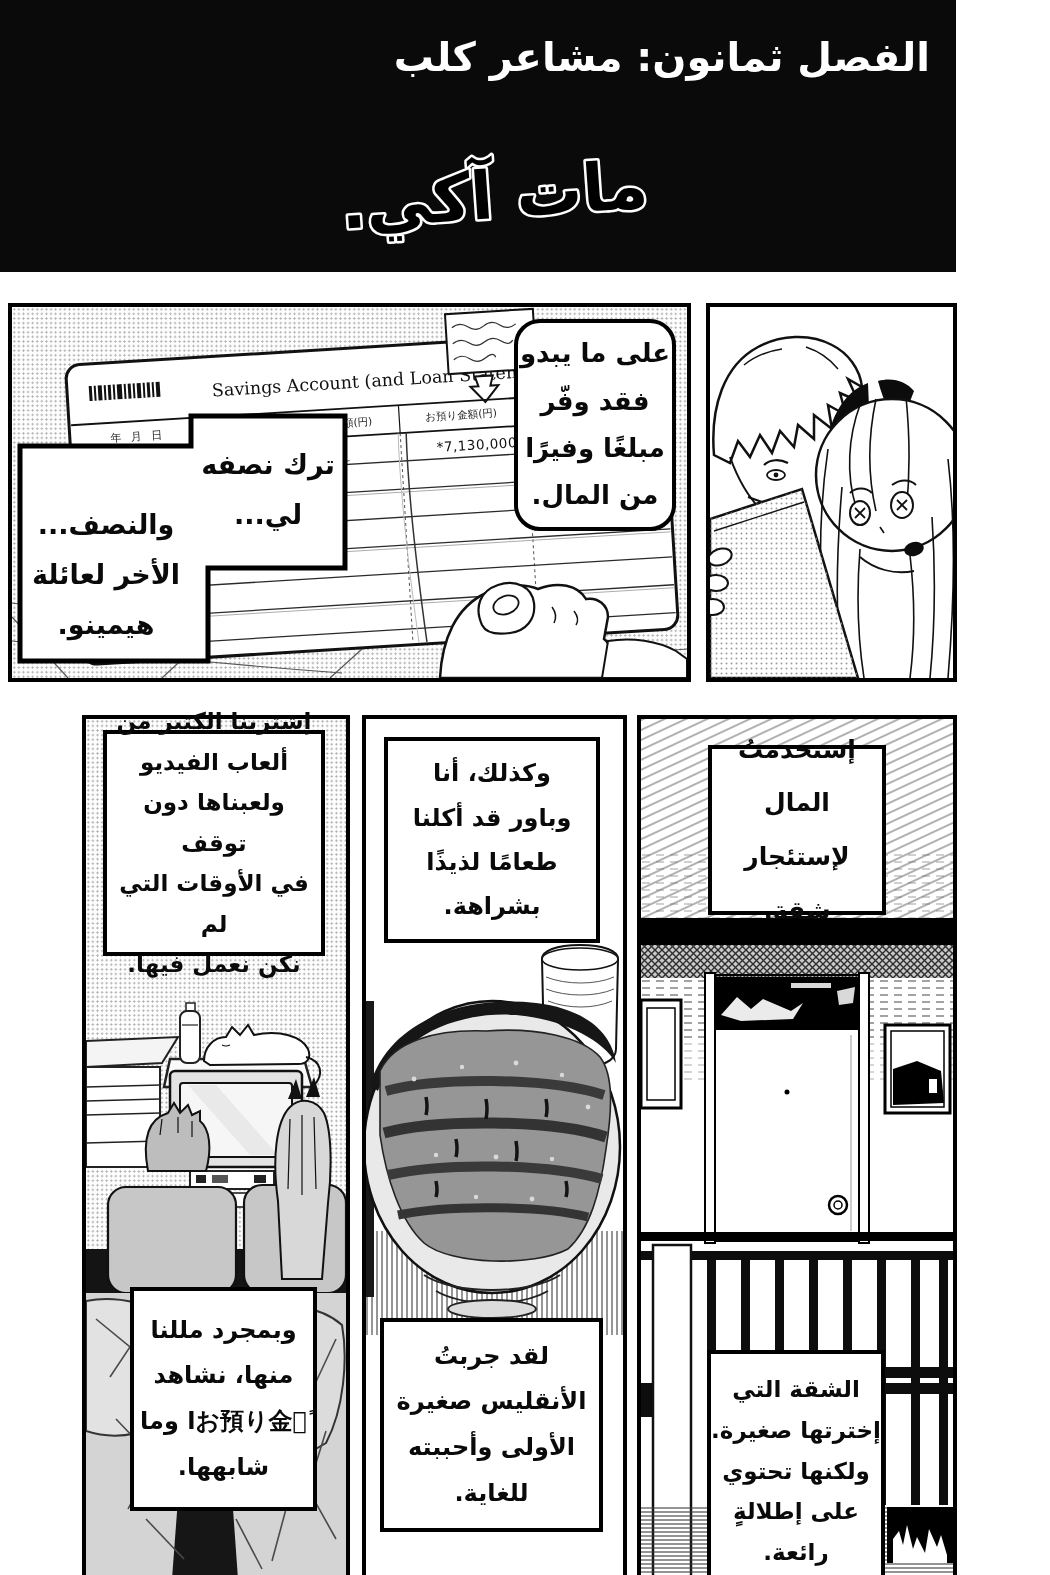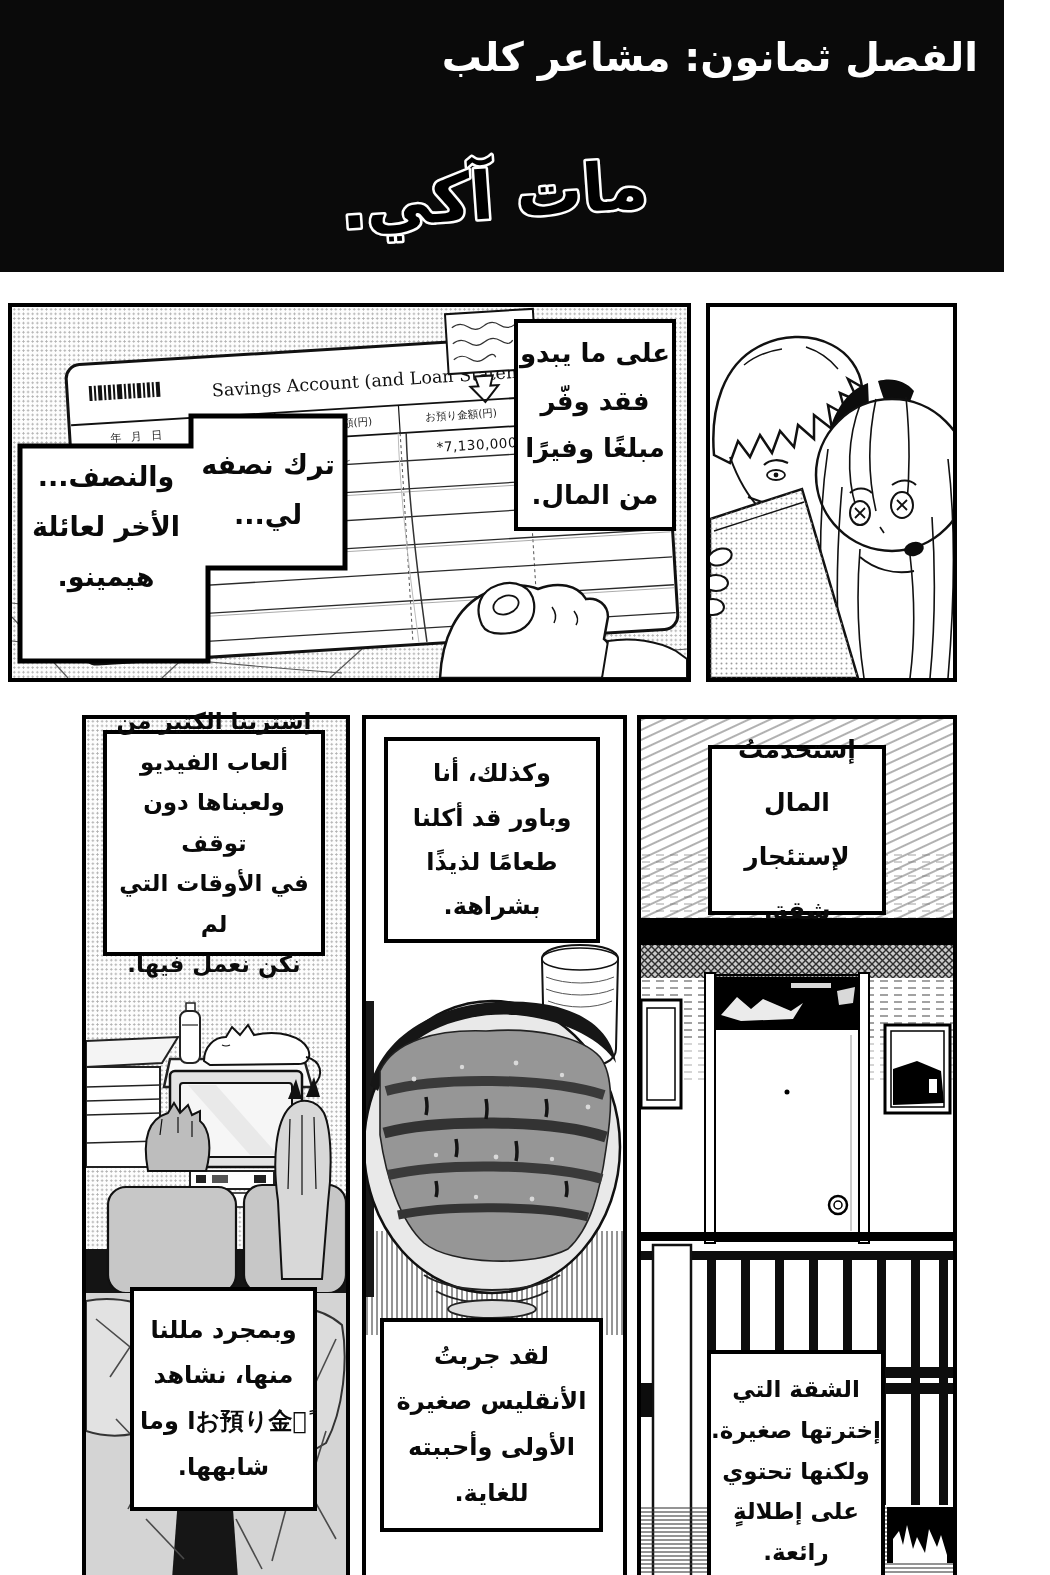--- a/index.html
+++ b/index.html
@@ -1,42 +1,42 @@
 <!DOCTYPE html>
 <html><head>
 <meta charset="utf-8">
 <style>
   html,body{margin:0;padding:0;background:#fff;}
   .page{position:relative;width:1050px;height:1575px;background:#fff;overflow:hidden;
         font-family:"DejaVu Sans",sans-serif;color:#0a0a0a;}
-  .header-black{position:absolute;left:0;top:0;width:956px;height:272px;background:#0a0a0a;padding-left:48px;}
+  .header-black{position:absolute;left:0;top:0;width:956px;height:272px;background:#0a0a0a;}
   .chapter-title{position:absolute;right:26px;top:34px;color:#fff;font-weight:bold;
         font-size:40px;direction:rtl;white-space:nowrap;}
   .main-title-svg{position:absolute;left:0;top:118px;width:956px;height:150px;}
   .panel{position:absolute;background:#fff;border:4px solid #000;box-sizing:border-box;z-index:1;}
   .tone-dots{background-color:#fdfdfd;
         background-image:radial-gradient(circle,#b1b1b1 0.9px,transparent 1.05px);
         background-size:4.6px 4.6px;}
   .art{position:absolute;left:0;top:0;width:100%;height:100%;display:block;}
   .cap{position:absolute;background:#fff;border:4px solid #000;box-sizing:border-box;
         font-weight:bold;direction:rtl;text-align:center;white-space:pre-line;
         display:flex;align-items:center;justify-content:center;z-index:5;color:#0a0a0a;}
-  .cap-p1{left:514px;top:319px;width:162px;height:212px;font-size:26px;line-height:1.82;}
+  .cap-p1{left:514px;top:319px;width:162px;height:212px;font-size:26px;line-height:1.82;border-radius:26px;}
   .cap-games-top{left:103px;top:730px;width:222px;height:226px;font-size:23px;line-height:1.76;}
   .cap-games-bottom{left:130px;top:1287px;width:187px;height:224px;font-size:24px;line-height:1.9;}
   .cap-food-top{left:384px;top:737px;width:216px;height:206px;font-size:24px;line-height:1.85;}
   .cap-food-bottom{left:380px;top:1318px;width:223px;height:214px;font-size:24px;line-height:1.9;}
   .cap-apt-top{left:700px;top:745px;width:178px;height:170px;font-size:25px;line-height:2.15;margin-left:8px;}
   .cap-apt-bottom{left:707px;top:1350px;width:178px;height:242px;font-size:23px;line-height:1.78;}
   .bubble-svg{position:absolute;left:16px;top:412px;width:334px;height:258px;z-index:4;}
   .bubble-text{position:absolute;font-weight:bold;direction:rtl;white-space:pre-line;
         text-align:center;z-index:6;display:flex;align-items:center;justify-content:center;
         font-size:27px;line-height:1.85;color:#0a0a0a;}
   .bubble-first{left:195px;top:424px;width:146px;height:132px;}
-  .bubble-second{left:24px;top:424px;width:164px;height:206px;}
+  .bubble-second{left:24px;top:472px;width:164px;height:206px;}
   .p1{left:8px;top:303px;width:683px;height:379px;}
   .p2{left:706px;top:303px;width:251px;height:379px;}
   .p3{left:82px;top:715px;width:268px;height:868px;}
   .p4{left:362px;top:715px;width:265px;height:868px;}
   .p5{left:637px;top:715px;width:320px;height:868px;}
 </style>
 </head>
 <body>
 
 <svg width="0" height="0" style="position:absolute" aria-hidden="true">

